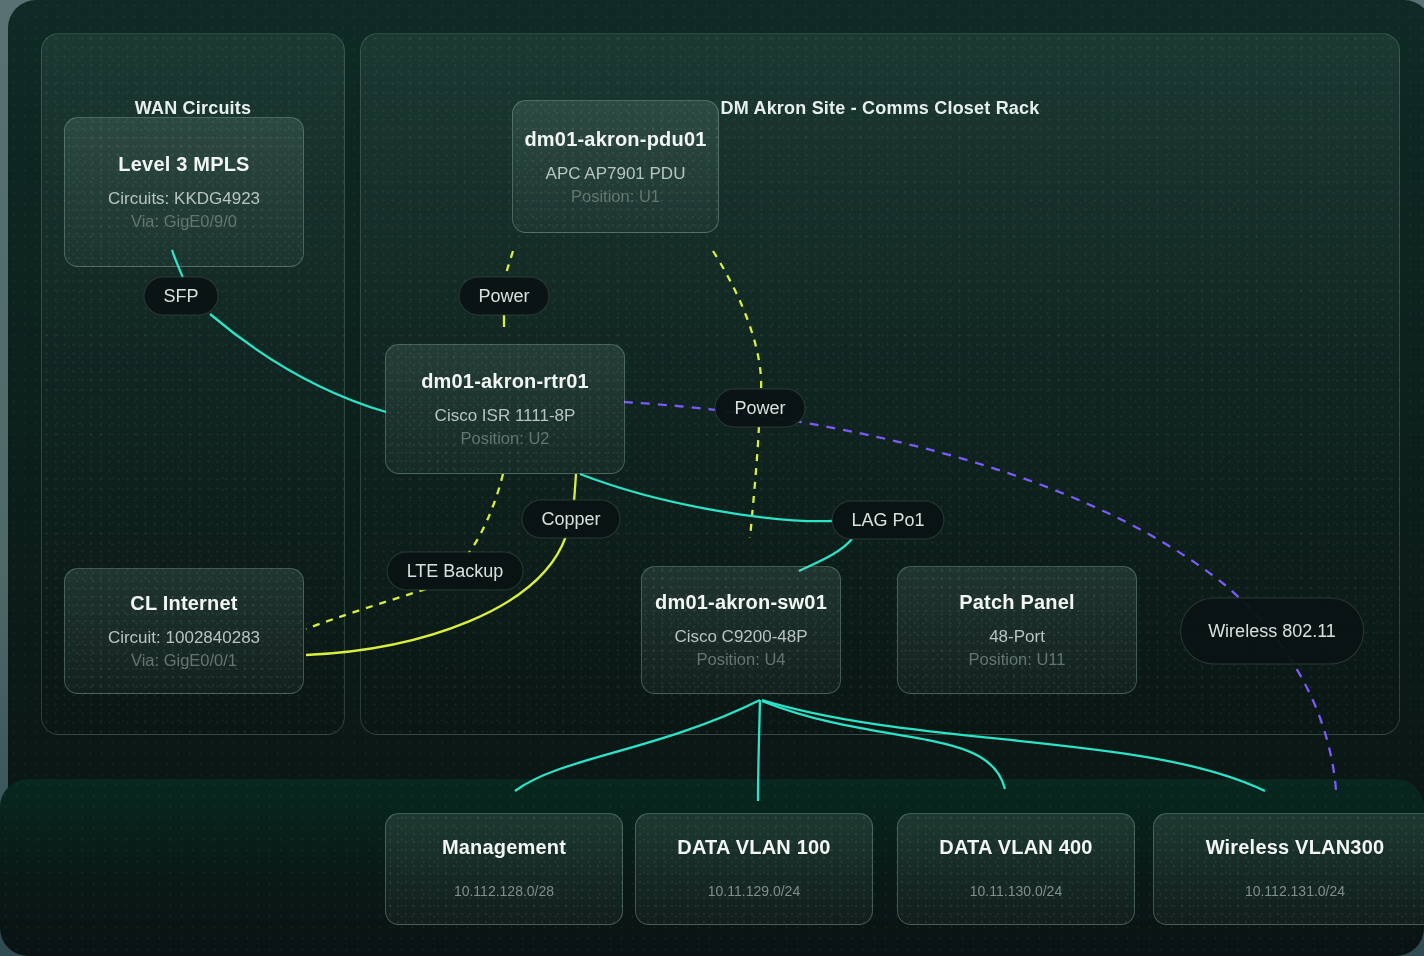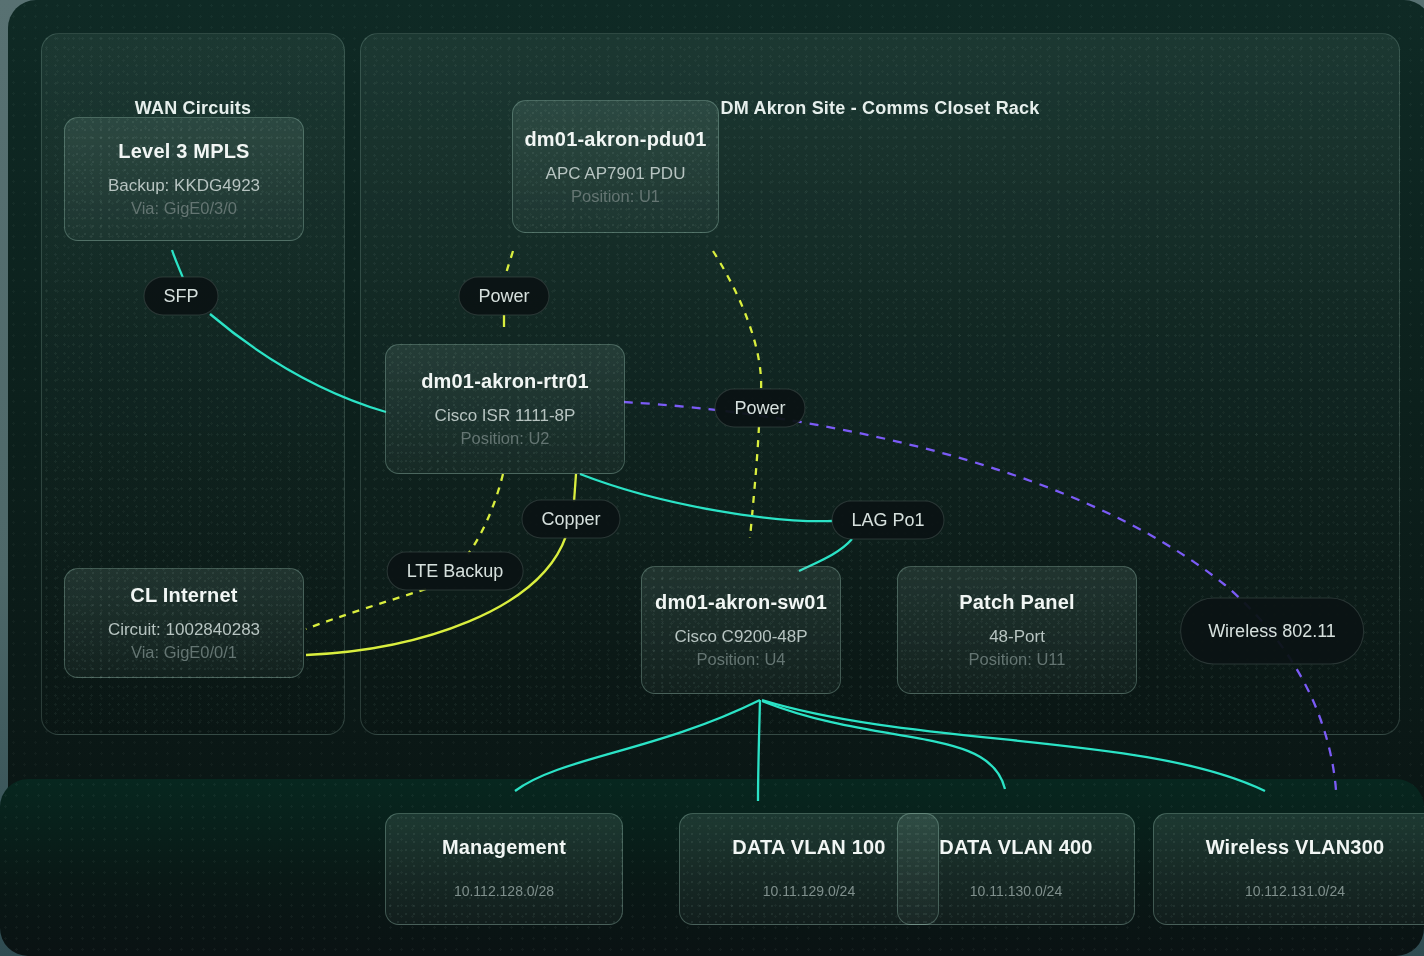--- a/index.html
+++ b/index.html
@@ -112,39 +112,39 @@
   <path stroke-width="2.3" d="M 852 539 C 840 553 820 561 799 571" stroke="#2be3c6"></path>
 
   <path stroke-width="2.3" stroke-dasharray="9 8" marker-end="url(#arr-purple)" d="M 624 402 C 800 412 1070 460 1225 585 C 1295 645 1330 718 1336 790" stroke="#7b5bf6"></path>
 
   <path stroke-width="2.3" marker-end="url(#arr-teal)" d="M 760 700 C 655 752 560 757 515 791" stroke="#2be3c6"></path>
   <path stroke-width="2.3" marker-end="url(#arr-teal)" d="M 760 700 C 759 740 758 770 758 801" stroke="#2be3c6"></path>
   <path stroke-width="2.3" marker-end="url(#arr-teal)" d="M 762 701 C 880 748 990 726 1005 789" stroke="#2be3c6"></path>
   <path stroke-width="2.3" marker-end="url(#arr-teal)" d="M 762 700 C 920 748 1145 733 1265 791" stroke="#2be3c6"></path>
 </svg>
 
-<div class="node" style="left:64px;top:117px;width:240px;height:124px">
+<div class="node" style="left:64px;top:117px;width:240px;height:150px">
   <div class="node-title">Level 3 MPLS</div>
-  <div class="node-detail">Backup: KKDG4923</div>
-  <div class="node-meta">Via: GigE0/3/0</div>
+  <div class="node-detail">Circuits: KKDG4923</div>
+  <div class="node-meta">Via: GigE0/9/0</div>
 </div>
 
 <div class="node" style="left:512px;top:100px;width:207px;height:133px">
   <div class="node-title">dm01-akron-pdu01</div>
   <div class="node-detail">APC AP7901 PDU</div>
   <div class="node-meta">Position: U1</div>
 </div>
 
 <div class="node" style="left:385px;top:344px;width:240px;height:130px">
   <div class="node-title">dm01-akron-rtr01</div>
   <div class="node-detail">Cisco ISR 1111-8P</div>
   <div class="node-meta">Position: U2</div>
 </div>
 
-<div class="node" style="left:64px;top:568px;width:240px;height:110px">
+<div class="node" style="left:64px;top:568px;width:240px;height:126px">
   <div class="node-title">CL Internet</div>
   <div class="node-detail">Circuit: 1002840283</div>
   <div class="node-meta">Via: GigE0/0/1</div>
 </div>
 
 <div class="node" style="left:641px;top:566px;width:200px;height:128px">
   <div class="node-title">dm01-akron-sw01</div>
   <div class="node-detail">Cisco C9200-48P</div>
   <div class="node-meta">Position: U4</div>
 </div>
@@ -152,21 +152,21 @@
 <div class="node" style="left:897px;top:566px;width:240px;height:128px">
   <div class="node-title">Patch Panel</div>
   <div class="node-detail">48-Port</div>
   <div class="node-meta">Position: U11</div>
 </div>
 
 <div class="node vlan" style="left:385px;top:813px;width:238px;height:112px">
   <div class="node-title">Management</div>
   <div class="node-detail">10.112.128.0/28</div>
 </div>
-<div class="node vlan" style="left:679px;top:813px;width:260px;height:112px">
+<div class="node vlan" style="left:635px;top:813px;width:238px;height:112px">
   <div class="node-title">DATA VLAN 100</div>
   <div class="node-detail">10.11.129.0/24</div>
 </div>
 <div class="node vlan" style="left:897px;top:813px;width:238px;height:112px">
   <div class="node-title">DATA VLAN 400</div>
   <div class="node-detail">10.11.130.0/24</div>
 </div>
 <div class="node vlan" style="left:1153px;top:813px;width:284px;height:112px">
   <div class="node-title">Wireless VLAN300</div>
   <div class="node-detail">10.112.131.0/24</div>

